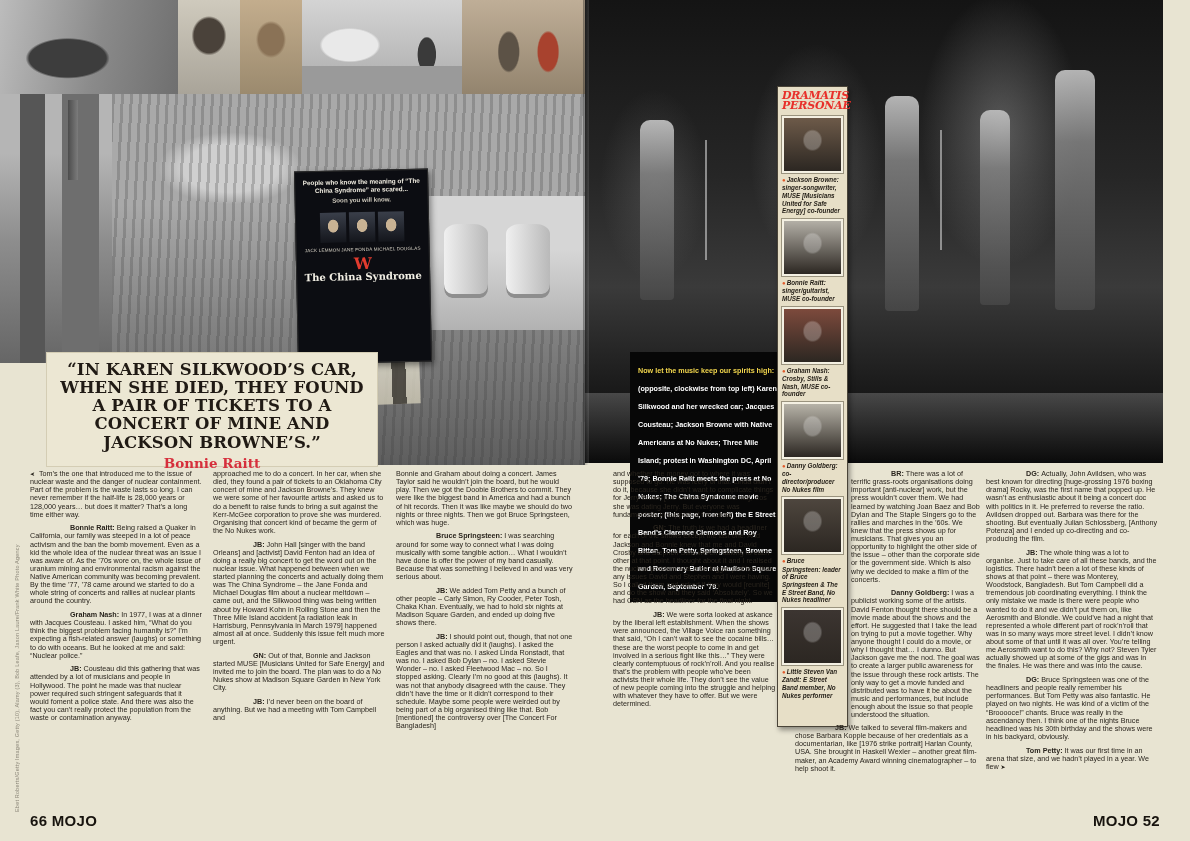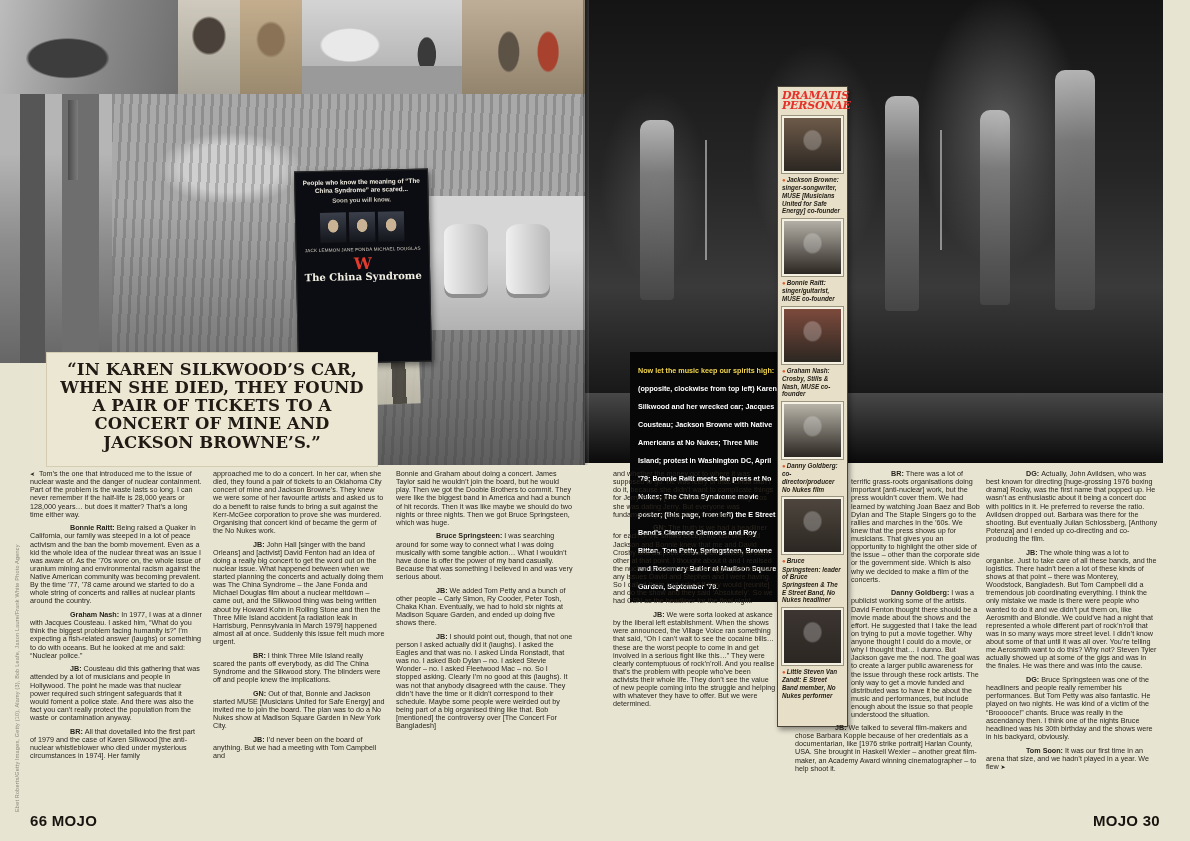--- a/index.html
+++ b/index.html
@@ -134,20 +134,21 @@
       <span>JACK LEMMON</span>
       <span>JANE FONDA</span>
       <span>MICHAEL DOUGLAS</span>
     </div>
     <div class="zig">W</div>
     <div class="ptitle">The China Syndrome</div>
   </div>
 
   <div class="pullquote">
     <div class="q">“IN KAREN SILKWOOD’S CAR, WHEN SHE DIED, THEY FOUND A PAIR OF TICKETS TO A CONCERT OF MINE AND JACKSON BROWNE’S.”</div>
+    <div class="a">Bonnie Raitt</div>
   </div>
 
   <div class="ph ph-concert">
     <div class="fig figA"></div>
     <div class="fig figB"></div>
     <div class="fig figC"></div>
     <div class="fig figD"></div>
     <div class="fig figE"></div>
     <div class="mic micA"></div>
     <div class="mic micB"></div>
@@ -194,26 +195,24 @@
     <div class="pcap"><span class="bullet">●</span><b class="pname">Little Steven Van Zandt: </b> <span class="prole">E Street Band member, No Nukes performer</span></div>
   </div>
 </div>
   </aside>
 
   <div class="col c-l1">
       <p><span class="arr arr-prev">➤</span> Tom’s the one that introduced me to the issue of nuclear waste and the danger of nuclear containment. Part of the problem is the waste lasts so long. I can never remember if the half-life is 28,000 years or 128,000 years… but does it matter? That’s a long time either way.</p>
       <p><b>Bonnie Raitt: </b>Being raised a Quaker in California, our family was steeped in a lot of peace activism and the ban the bomb movement. Even as a kid the whole idea of the nuclear threat was an issue I was aware of. As the ’70s wore on, the whole issue of uranium mining and environmental racism against the Native American community was becoming prevalent. By the time ’77, ’78 came around we started to do a whole string of concerts and rallies at nuclear plants around the country.</p>
       <p><b>Graham Nash: </b>In 1977, I was at a dinner with Jacques Cousteau. I asked him, “What do you think the biggest problem facing humanity is?” I’m expecting a fish-related answer (laughs) or something to do with oceans. But he looked at me and said: “Nuclear police.”</p>
       <p><b>JB: </b>Cousteau did this gathering that was attended by a lot of musicians and people in Hollywood. The point he made was that nuclear power required such stringent safeguards that it would foment a police state. And there was also the fact you can’t really protect the population from the waste or contamination anyway.</p>
-      <p><b>BR: </b>All that dovetailed into the first part of 1979 and the case of Karen Silkwood [the anti-nuclear whistleblower who died under mysterious circumstances in 1974]. Her family</p>
     </div>
   <div class="col c-l2">
       <p>approached me to do a concert. In her car, when she died, they found a pair of tickets to an Oklahoma City concert of mine and Jackson Browne’s. They knew we were some of her favourite artists and asked us to do a benefit to raise funds to bring a suit against the Kerr-McGee corporation to prove she was murdered. Organising that concert kind of became the germ of the No Nukes work.</p>
       <p><b>JB: </b>John Hall [singer with the band Orleans] and [activist] David Fenton had an idea of doing a really big concert to get the word out on the nuclear issue. What happened between when we started planning the concerts and actually doing them was The China Syndrome – the Jane Fonda and Michael Douglas film about a nuclear meltdown – came out, and the Silkwood thing was being written about by Howard Kohn in Rolling Stone and then the Three Mile Island accident [a radiation leak in Harrisburg, Pennsylvania in March 1979] happened almost all at once. Suddenly this issue felt much more urgent.</p>
-      <p><b>BR: </b>I think Three Mile Island really scared the pants off everybody, as did The China Syndrome and the Silkwood story. The blinders were off and people knew the implications.</p>
       <p><b>GN: </b>Out of that, Bonnie and Jackson started MUSE [Musicians United for Safe Energy] and invited me to join the board. The plan was to do a No Nukes show at Madison Square Garden in New York City.</p>
       <p><b>JB: </b>I’d never been on the board of anything. But we had a meeting with Tom Campbell and</p>
     </div>
   <div class="col c-l3">
       <p>Bonnie and Graham about doing a concert. James Taylor said he wouldn’t join the board, but he would play. Then we got the Doobie Brothers to commit. They were like the biggest band in America and had a bunch of hit records. Then it was like maybe we should do two nights or three nights. Then we got Bruce Springsteen, which was huge.</p>
       <p><b>Bruce Springsteen: </b>I was searching around for some way to connect what I was doing musically with some tangible action… What I wouldn’t have done is offer the power of my band casually. Because that was something I believed in and was very serious about.</p>
       <p><b>JB: </b>We added Tom Petty and a bunch of other people – Carly Simon, Ry Cooder, Peter Tosh, Chaka Khan. Eventually, we had to hold six nights at Madison Square Garden, and ended up doing five shows there.</p>
       <p><b>JB: </b>I should point out, though, that not one person I asked actually did it (laughs). I asked the Eagles and that was no. I asked Linda Ronstadt, that was no. I asked Bob Dylan – no. I asked Stevie Wonder – no. I asked Fleetwood Mac – no. So I stopped asking. Clearly I’m no good at this (laughs). It was not that anybody disagreed with the cause. They didn’t have the time or it didn’t correspond to their schedule. Maybe some people were weirded out by being part of a big organised thing like that. Bob [mentioned] the controversy over [The Concert For Bangladesh]</p>
     </div>
   <div class="col c-r1">
@@ -225,20 +224,20 @@
       <p><b>BR: </b>There was a lot of terrific grass-roots organisations doing important [anti-nuclear] work, but the press wouldn’t cover them. We had learned by watching Joan Baez and Bob Dylan and The Staple Singers go to the rallies and marches in the ’60s. We knew that the press shows up for musicians. That gives you an opportunity to highlight the other side of the issue – other than the corporate side or the government side. Which is also why we decided to make a film of the concerts.</p>
       <p><b>Danny Goldberg: </b>I was a publicist working some of the artists. David Fenton thought there should be a movie made about the shows and the effort. He suggested that I take the lead on trying to put a movie together. Why anyone thought I could do a movie, or why I thought that… I dunno. But Jackson gave me the nod. The goal was to create a larger public awareness for the issue through these rock artists. The only way to get a movie funded and distributed was to have it be about the music and performances, but include enough about the issue so that people understood the situation.</p>
     </div>
   <div class="col c-jb">
       <p><b>JB: </b>We talked to several film-makers and chose Barbara Kopple because of her credentials as a documentarian, like [1976 strike portrait] Harlan County, USA. She brought in Haskell Wexler – another great film-maker, an Academy Award winning cinematographer – to help shoot it.</p>
     </div>
   <div class="col c-r3">
       <p><b>DG: </b>Actually, John Avildsen, who was best known for directing [huge-grossing 1976 boxing drama] Rocky, was the first name that popped up. He wasn’t as enthusiastic about it being a concert doc with politics in it. He preferred to reverse the ratio. Avildsen dropped out. Barbara was there for the shooting. But eventually Julian Schlossberg, [Anthony Potenza] and I ended up co-directing and co-producing the film.</p>
       <p><b>JB: </b>The whole thing was a lot to organise. Just to take care of all these bands, and the logistics. There hadn’t been a lot of these kinds of shows at that point – there was Monterey, Woodstock, Bangladesh. But Tom Campbell did a tremendous job coordinating everything. I think the only mistake we made is there were people who wanted to do it and we didn’t put them on, like Aerosmith and Blondie. We could’ve had a night that represented a whole different part of rock’n’roll that was in so many ways more street level. I didn’t know about some of that until it was all over. You’re telling me Aerosmith want to do this? Why not? Steven Tyler actually showed up at some of the gigs and was in the finales. He was there and was into the cause.</p>
       <p><b>DG: </b>Bruce Springsteen was one of the headliners and people really remember his performances. But Tom Petty was also fantastic. He played on two nights. He was kind of a victim of the “Brooooce!” chants. Bruce was really in the ascendancy then. I think one of the nights Bruce headlined was his 30th birthday and the shows were in his backyard, obviously.</p>
-      <p><b>Tom Soon: </b>It was our first time in an arena that size, and we hadn’t played in a year. We flew<span class="arr"> ➤</span></p>
+      <p><b>Tom Petty: </b>It was our first time in an arena that size, and we hadn’t played in a year. We flew<span class="arr"> ➤</span></p>
     </div>
 
   <div class="credits">Ebet Roberts/Getty Images, Getty (10), Alamy (3), Bob Leafe, Jason Laure/Frank White Photo Agency</div>
   <div class="folio folio-l">66 MOJO</div>
-  <div class="folio folio-r">MOJO 30</div>
+  <div class="folio folio-r">MOJO 52</div>
 
 </div>
 
 </body></html>

